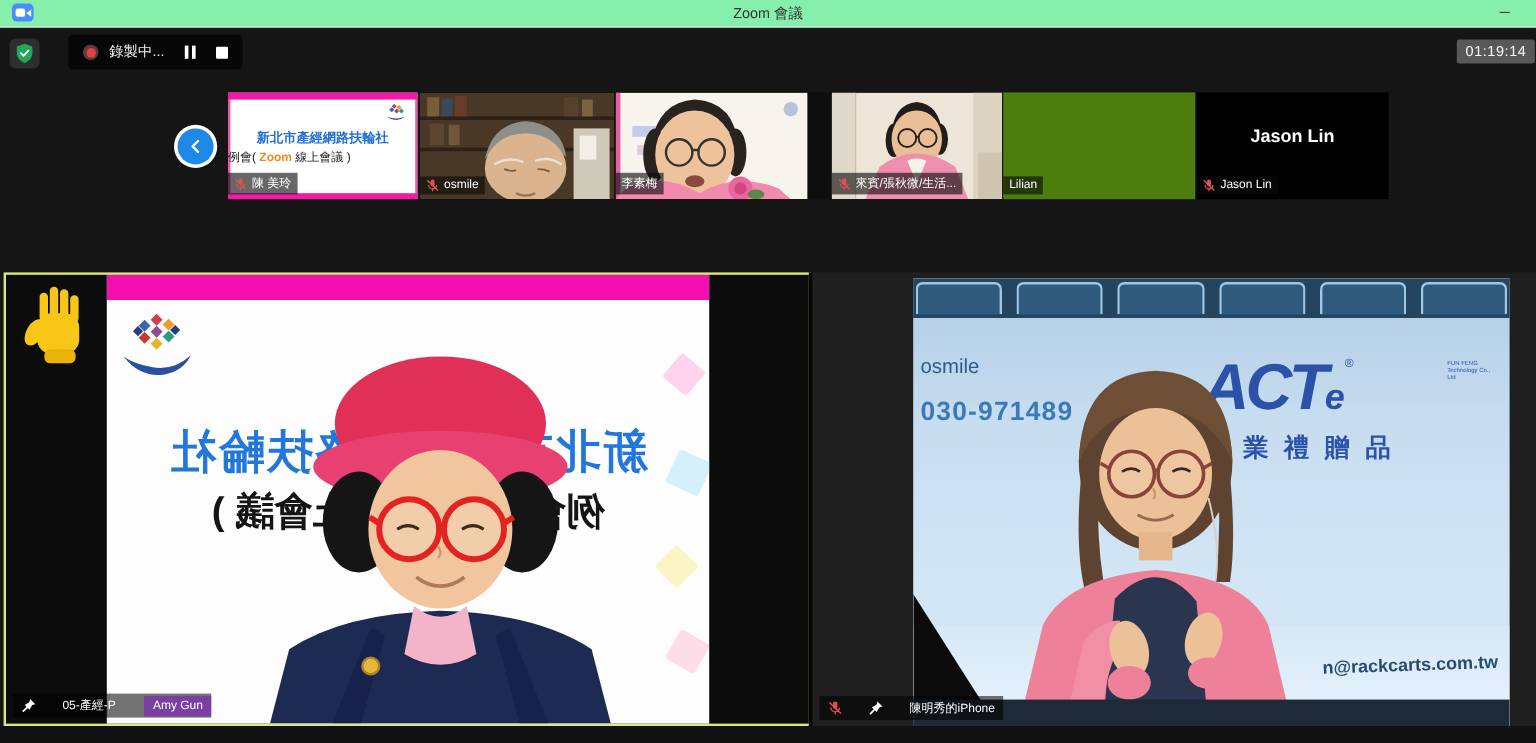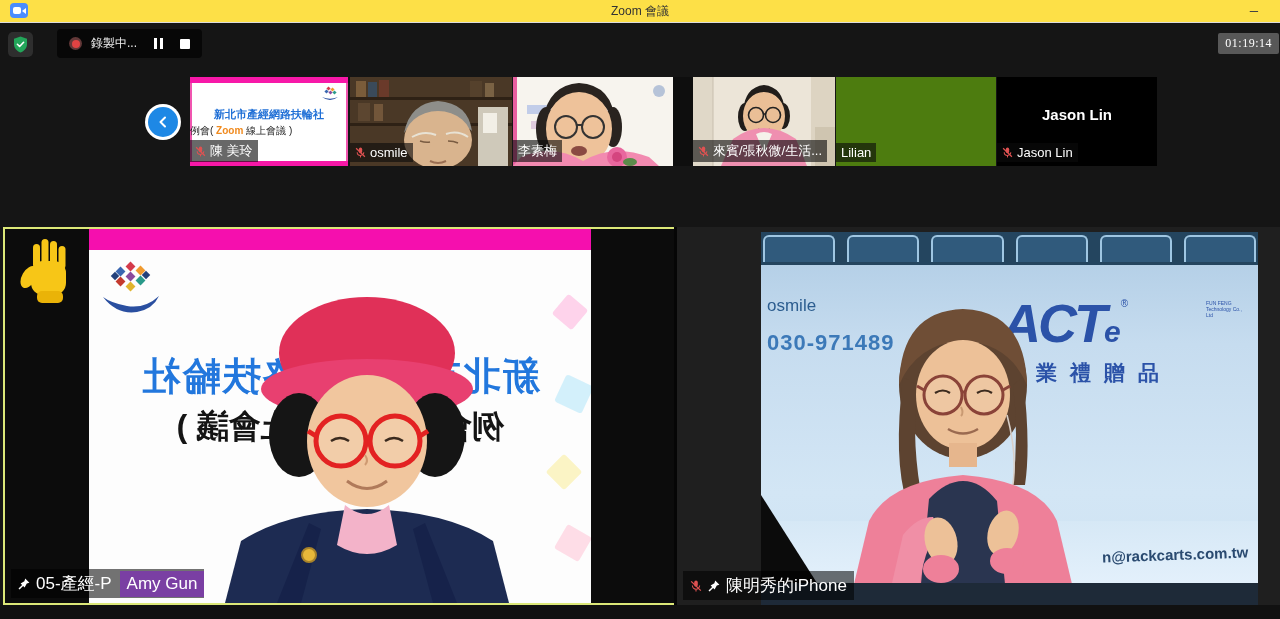--- a/index.html
+++ b/index.html
@@ -1,60 +1,60 @@
 <!DOCTYPE html>
 <html><head>
 <meta charset="utf-8">
 <style>
   html,body{margin:0;padding:0;}
   body{width:1280px;height:619px;position:relative;overflow:hidden;background:#151515;
        font-family:"Liberation Sans","DejaVu Sans",sans-serif;-webkit-font-smoothing:antialiased;}
 
   
-  .titlebar{position:absolute;left:0;top:0;width:1280px;height:22px;background:#fde047;border-bottom:1px solid #dcdcdc;}
+  .titlebar{position:absolute;left:0;top:0;width:1280px;height:22px;background:#86efac;border-bottom:1px solid #dcdcdc;}
   .app-icon{position:absolute;left:10px;top:3px;width:18px;height:15px;background:#4a8cff;border-radius:4px;}
   .app-icon .cam{position:absolute;left:3px;top:4px;width:8px;height:7px;background:#fff;border-radius:2px;}
   .app-icon .lens{position:absolute;right:2px;top:5px;width:0;height:0;border-top:3px solid transparent;border-bottom:3px solid transparent;border-right:4px solid #fff;}
   .win-title{position:absolute;left:0;right:0;top:0;height:22px;line-height:22px;text-align:center;font-size:12px;color:#333;}
   .minimize{position:absolute;right:12px;top:0;width:28px;height:22px;line-height:19px;text-align:center;font-size:15px;color:#444;cursor:default;}
 
   
   .shield-btn{position:absolute;left:8px;top:32px;width:25px;height:25px;background:#2e2e2e;border-radius:5px;display:flex;align-items:center;justify-content:center;}
   .rec-pill{position:absolute;left:57px;top:29px;height:29px;background:#070707;border-radius:4px;display:flex;align-items:center;padding:0 12px;gap:9px;}
   .rec-dot{width:13px;height:13px;border-radius:50%;background:rgba(238,130,130,.4);display:flex;align-items:center;justify-content:center;}
   .rec-dot i{width:8px;height:8px;border-radius:50%;background:#e04343;display:block;}
   .rec-label{color:#ececec;font-size:12px;white-space:nowrap;}
   .pause-btn{display:flex;gap:3px;margin-left:8px;cursor:pointer;}
   .pause-btn i{width:3px;height:11px;background:#fff;display:block;}
   .stop-btn{width:10px;height:10px;background:#fff;border-radius:1px;margin-left:8px;cursor:pointer;}
-  .timer{position:absolute;right:1px;top:33px;background:#585858;color:#fff;font-size:12px;padding:3px 7px;border-radius:2px;letter-spacing:.5px;font-family:Liberation Serif, serif;}
+  .timer{position:absolute;right:1px;top:33px;background:#585858;color:#fff;font-size:12px;padding:3px 7px;border-radius:2px;letter-spacing:.5px;}
 
   
   .scroll-left{position:absolute;left:148px;top:107px;width:30px;height:30px;border-radius:50%;background:#1e88e5;box-shadow:0 0 0 3px #fff;display:flex;align-items:center;justify-content:center;cursor:pointer;}
   .thumb{position:absolute;top:77px;height:89px;overflow:hidden;background:#0e0e0e;cursor:pointer;}
-  .tag{position:absolute;left:0;bottom:4px;display:flex;align-items:center;gap:4px;background:rgba(12,12,12,.62);color:#fff;font-size:13px;padding:2px 5px;white-space:nowrap;max-width:97%;overflow:hidden;}
+  .tag{position:absolute;left:0;bottom:4px;display:flex;align-items:center;gap:4px;background:rgba(12,12,12,.62);color:#fff;font-size:10px;padding:2px 5px;white-space:nowrap;max-width:97%;overflow:hidden;}
   .mini-slide{position:absolute;inset:0;background:#fff;box-shadow:inset 0 0 0 2px #f055b0;}
   .mini-slide .bar-t{position:absolute;top:0;left:0;right:0;height:6px;background:#f718a8;}
   .mini-slide .bar-b{position:absolute;bottom:0;left:0;right:0;height:5px;background:#f718a8;}
   .mini-line1{position:absolute;top:30px;left:0;right:0;text-align:center;color:#1f6fd6;font-weight:bold;font-size:11px;}
   .mini-line2{position:absolute;top:47px;left:0;right:0;text-align:left;color:#222;font-size:10px;}
   .zoom-orange{color:#f08a1e;font-weight:bold;}
   .name-tile-text{position:absolute;left:0;right:0;top:42%;transform:translateY(-50%);text-align:center;color:#fff;font-weight:bold;font-size:15px;}
 
   
   .video-left{position:absolute;left:3px;top:227px;width:669px;height:374px;border:2px solid #dce878;background:#0c0c0c;cursor:pointer;}
   .slide{position:absolute;left:84px;top:0;width:502px;height:374px;background:#fdfdfd;overflow:hidden;}
   .slide .bar-t{position:absolute;top:0;left:0;right:0;height:21px;background:#f50fae;}
   .mirrored{transform:scaleX(-1);}
   .slide-line1{position:absolute;top:122px;left:0;right:0;text-align:center;color:#2277dd;font-weight:bold;font-size:38px;letter-spacing:2px;}
   .slide-line2{position:absolute;top:176px;left:0;right:0;text-align:center;color:#141414;font-weight:bold;font-size:32px;}
   .confetti{position:absolute;border-radius:3px;}
   .person-left{position:absolute;left:128px;bottom:0;}
   .hand-raise{position:absolute;left:14px;top:8px;}
-  .main-tag{position:absolute;left:6px;bottom:5px;display:flex;align-items:center;gap:6px;background:rgba(0,0,0,.55);color:#fff;font-size:17px;padding:3px 7px;}
+  .main-tag{position:absolute;left:6px;bottom:5px;display:flex;align-items:center;gap:22px;background:rgba(0,0,0,.55);color:#fff;font-size:10px;padding:3px 7px;}
   .amy{background:#7a3fa3;padding:3px 7px;margin:-3px -7px;margin-left:2px;}
 
   .video-right{position:absolute;left:677px;top:227px;width:603px;height:378px;background:#1f1f1f;overflow:hidden;cursor:pointer;}
   .banner{position:absolute;left:84px;top:5px;width:497px;height:373px;background:linear-gradient(180deg,#aecbe4 0%,#c6dcef 30%,#d3e6f5 70%,#cde2f2 100%);overflow:hidden;}
   .flaps{position:absolute;top:0;left:-6px;right:-6px;height:27px;background:#24455f;display:flex;padding:3px 8px;gap:12px;}
   .flap{flex:1;border:2px solid #9fc6e2;border-bottom:none;border-radius:6px 6px 0 0;background:#305a7c;}
   .banner-text{position:absolute;left:6px;top:64px;color:#2c5d8f;}
   .bt1{font-size:17px;color:#2c5d8f;}
   .bt2{font-size:27px;color:#3c79b8;letter-spacing:5px;margin-top:4px;}
   .bt2 .en{font-size:18px;font-style:italic;font-weight:bold;color:#1d3f66;letter-spacing:0;margin-left:4px;}

